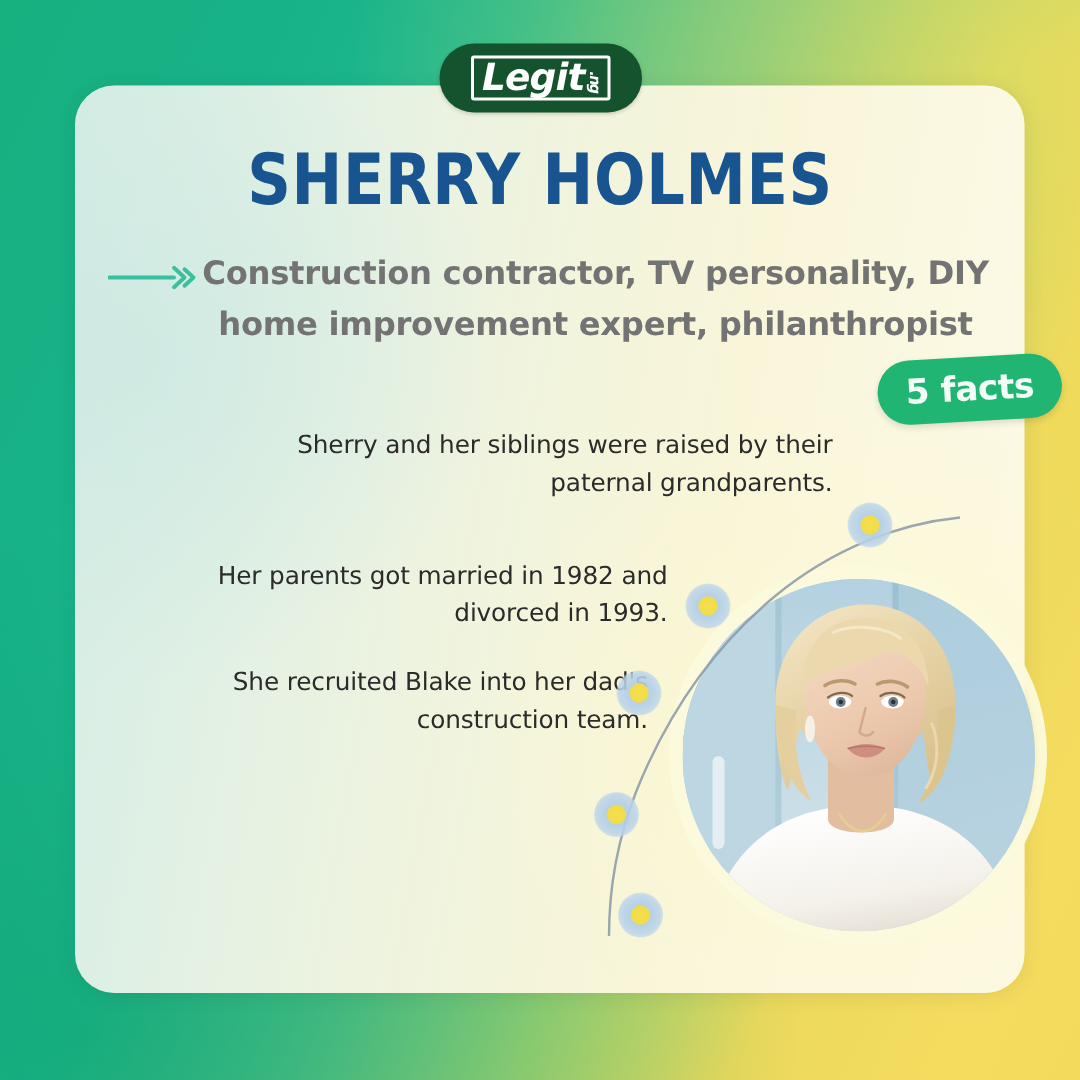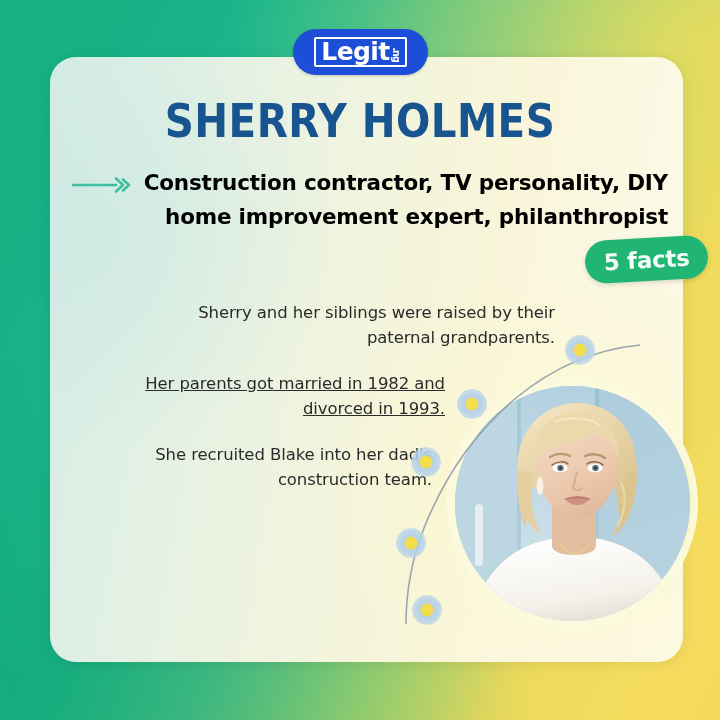--- a/index.html
+++ b/index.html
@@ -74,26 +74,27 @@
   }
 
   
   .logo {
     position: absolute;
     left: 293px;
     top: 29px;
     width: 135px;
     height: 46px;
     border-radius: 23px;
-    background: #1d4ed8;
+    background: #14532d;
     display: flex;
     align-items: center;
     justify-content: center;
     z-index: 6;
     box-shadow: 0 1px 3px rgba(0,0,0,.18);
+    font-style: italic;
   }
   .logo-inner {
     display: flex;
     align-items: flex-end;
     gap: 1px;
     border: 2px solid #ffffff;
     padding: 1px 4px 1px 5px;
     border-radius: 2px;
   }
   .logo-word {
@@ -136,26 +137,26 @@
 
   
   .subtitle-wrap {
     position: absolute;
     left: 70px;
     top: 166px;
     width: 600px;
     z-index: 5;
   }
   .subtitle {
-    color: #000000;
+    color: #737373;
     font-family: "DejaVu Sans", sans-serif;
     font-weight: bold;
     font-size: 21.5px;
     line-height: 34px;
-    text-align: right;
+    text-align: center;
     padding-left: 56px;
     padding-right: 2px;
     letter-spacing: -0.2px;
   }
   .arrow {
     position: absolute;
     left: 2px;
     top: 10px;
     width: 62px;
     height: 18px;
@@ -228,22 +229,22 @@
   .fact {
     position: absolute;
     color: #2b2b2b;
     font-family: "DejaVu Sans", sans-serif;
     font-size: 16.5px;
     line-height: 25px;
     text-align: right;
     z-index: 5;
     letter-spacing: -0.1px;
   }
-  .f1 { left: 170px; top: 300px; width: 385px; }
-  .f2 { left: 100px; top: 371px; width: 345px; text-decoration: underline; }
+  .f1 { left: 170px; top: 284px; width: 385px; }
+  .f2 { left: 100px; top: 371px; width: 345px; }
   .f3 { left: 110px; top: 442px; width: 322px; }
   .f4 { left: 80px; top: 521px; width: 320px; }
   .f5 { left: 80px; top: 593px; width: 335px; }
 </style>
 </head>
 <body>
 
 <div id="stage">
 
   <div class="backdrop"></div>

